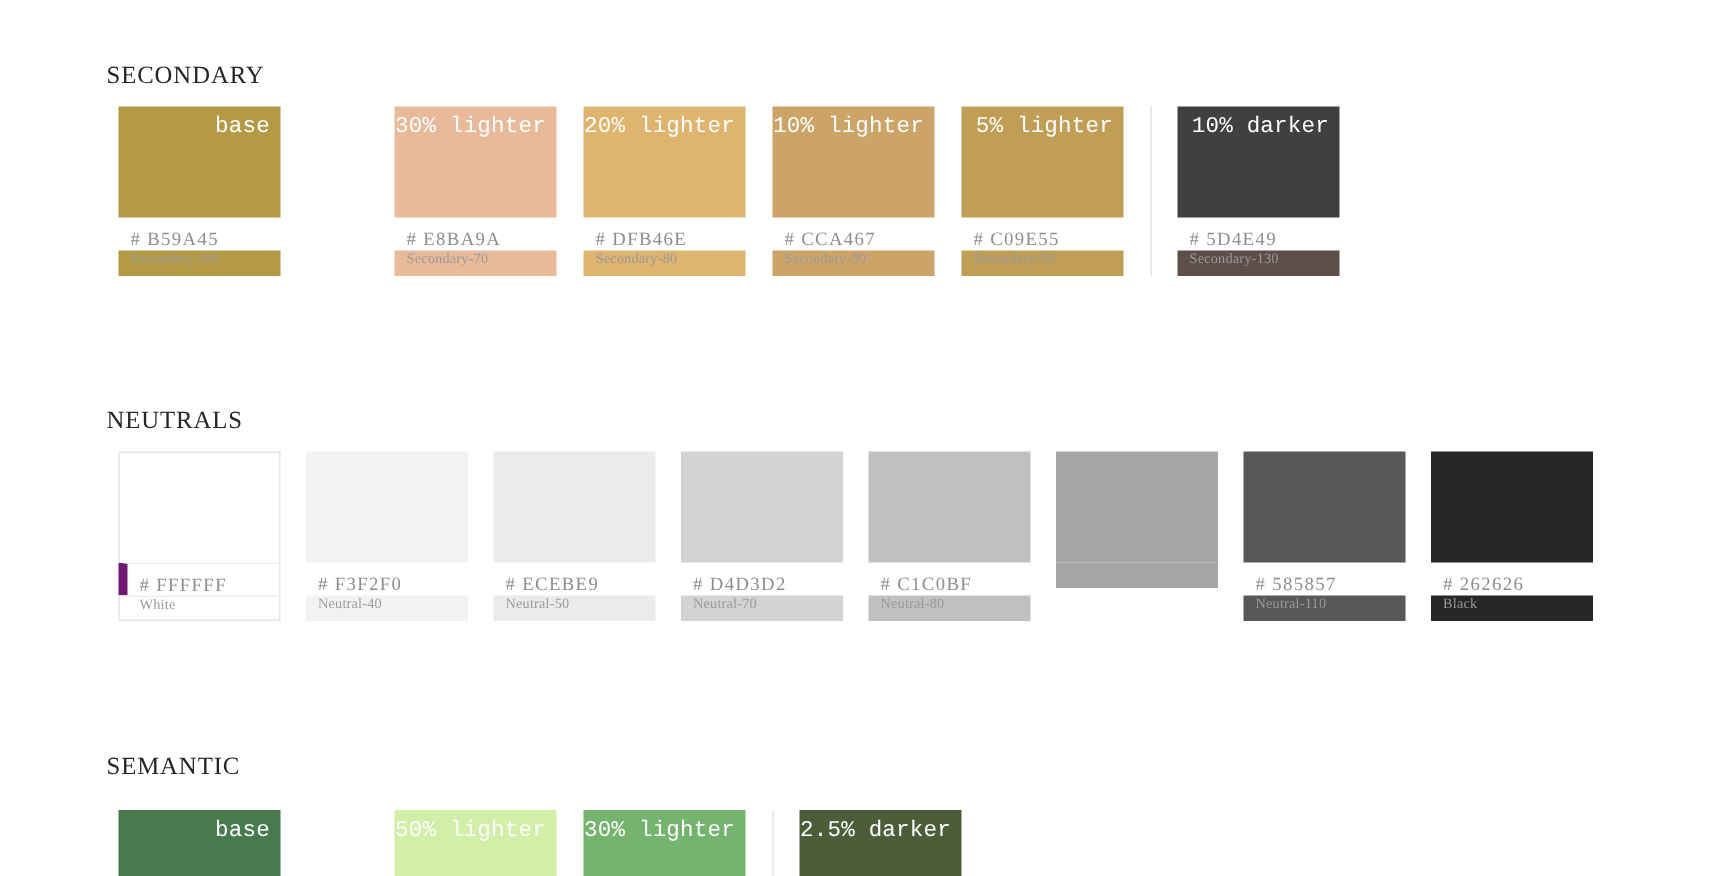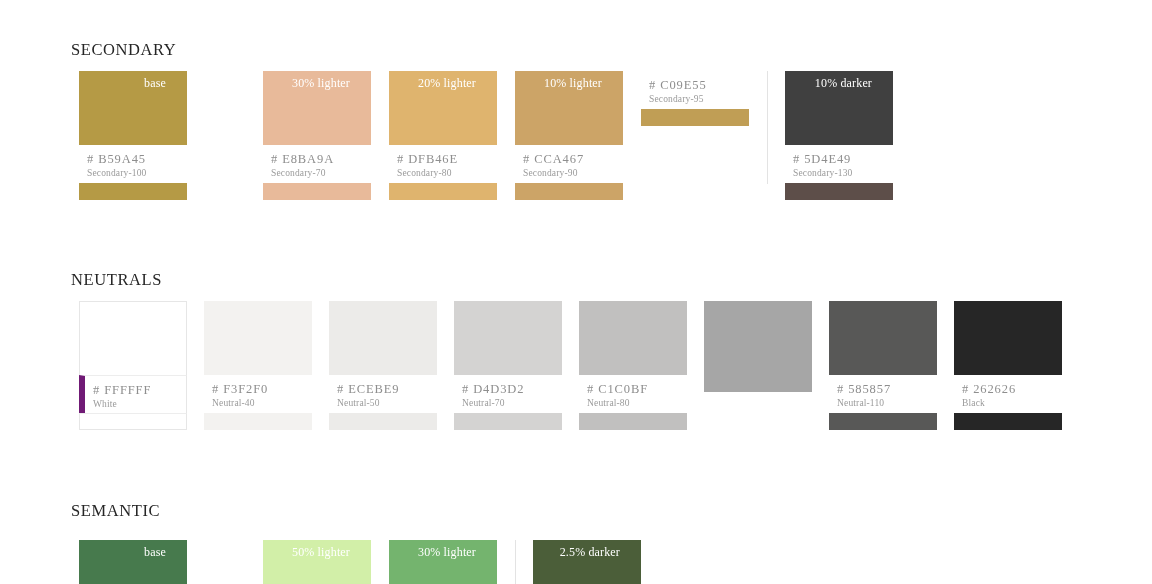--- a/index.html
+++ b/index.html
@@ -54,31 +54,31 @@
     box-sizing: border-box;
   }
   .card .block {
     position: relative;
     height: 74px;
     width: 100%;
     box-sizing: border-box;
   }
   .card .block .mod {
     position: absolute;
-    right: 21px;
+    right: 7px;
     top: 5px;
-    font-family: Liberation Serif, serif;
-    font-size: 12px;
+    font-family: Liberation Mono, monospace;
+    font-size: 15px;
     color: #ffffff;
     letter-spacing: 0.15px;
     white-space: nowrap;
   }
   .card .info {
     background: #ffffff;
-    height: 38px;
+    height: 22px;
     padding: 7px 0 0 8px;
     box-sizing: border-box;
   }
   .card .hex {
     font-family: "Liberation Serif", serif;
     font-size: 12.5px;
     color: #8e8e8e;
     letter-spacing: 0.9px;
     white-space: nowrap;
     line-height: 1.15;
@@ -185,20 +185,23 @@
             <div class="mod">10% lighter</div>
           </div>
           <div class="info">
             <div class="hex"># CCA467</div>
             <div class="name">Secondary-90</div>
           </div>
           <div class="foot" style="background: rgb(204, 164, 103);"></div>
         </div>
         <div class="gap-sm"></div>
         <div class="card">
+          <div class="block" style="background: rgb(192, 158, 85);">
+            <div class="mod">5% lighter</div>
+          </div>
           <div class="info">
             <div class="hex"># C09E55</div>
             <div class="name">Secondary-95</div>
           </div>
           <div class="foot" style="background: rgb(192, 158, 85);"></div>
         </div>
         <div class="divider-wrap">
           <div class="divider"></div>
         </div>
         <div class="card">

